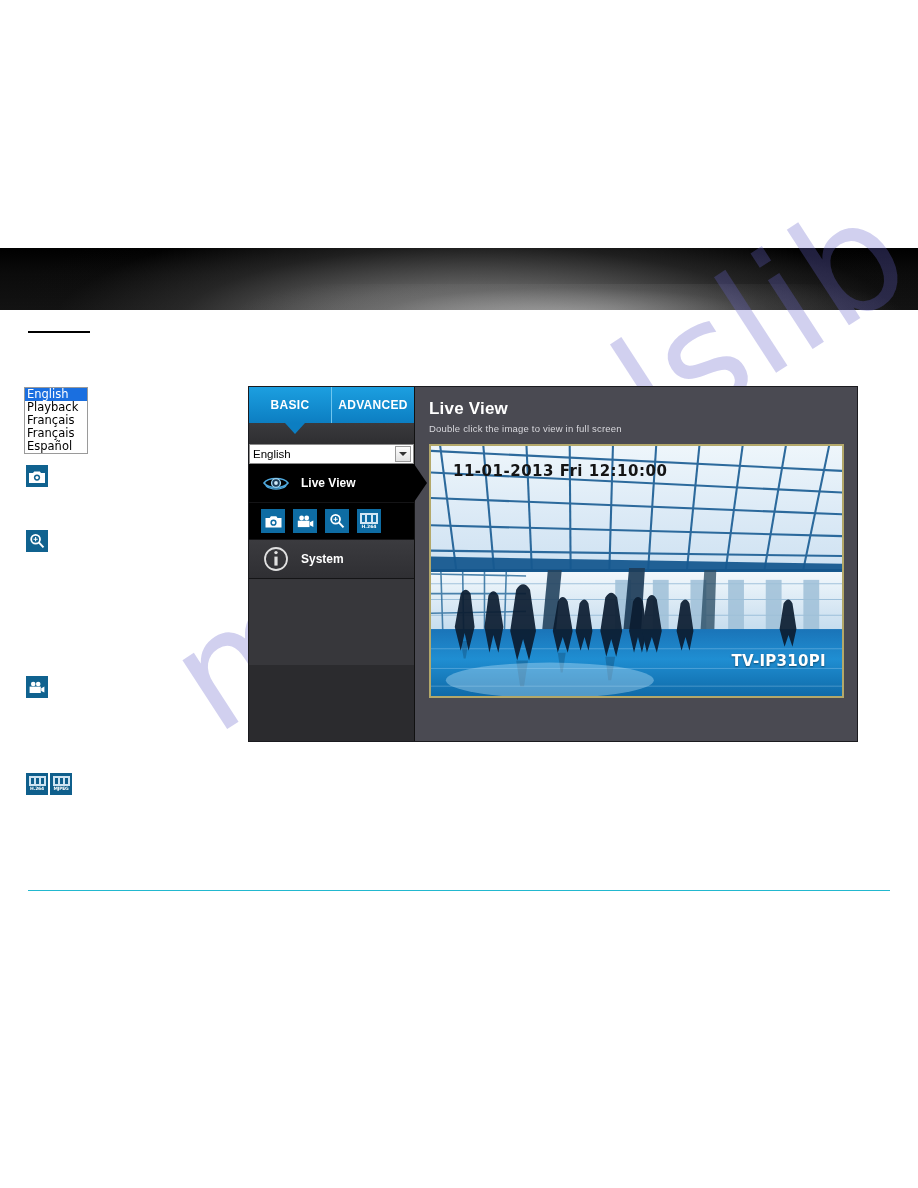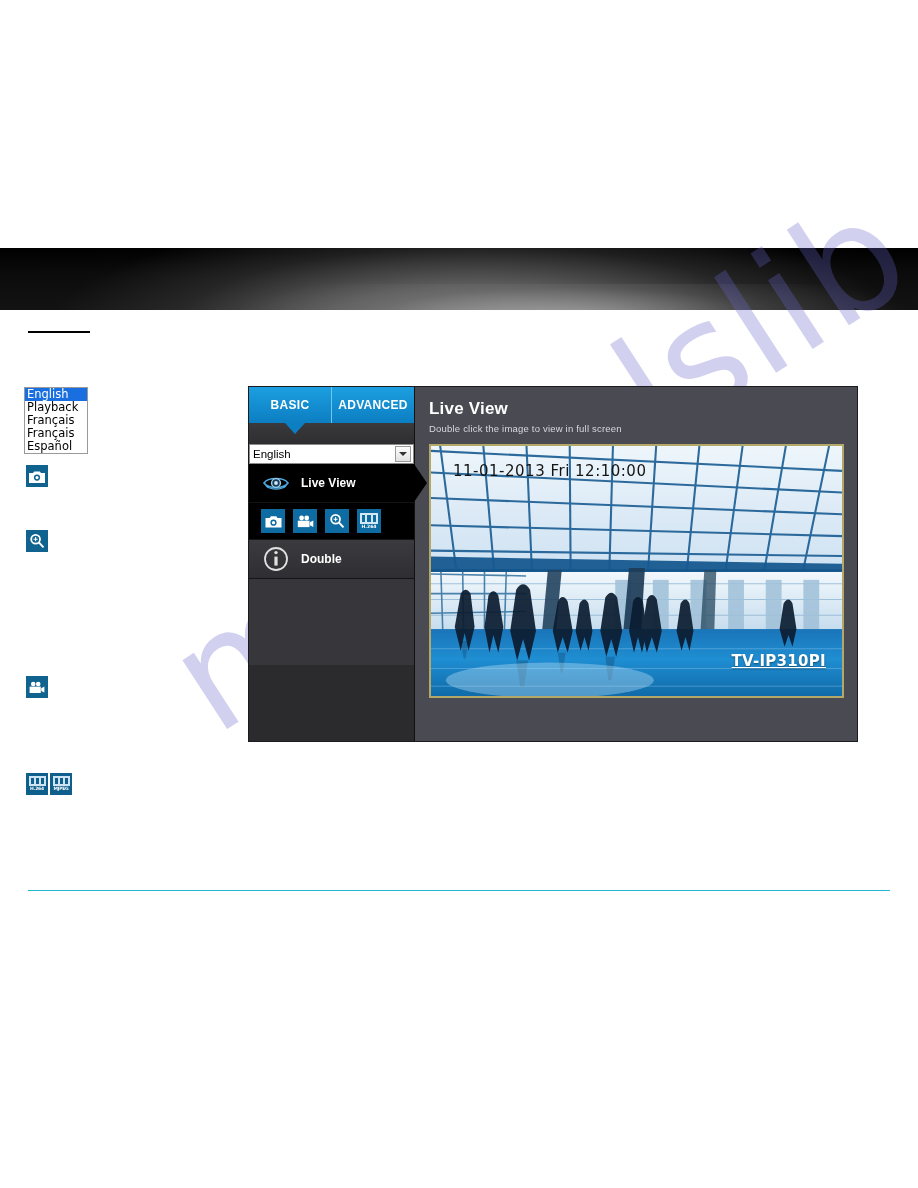--- a/index.html
+++ b/index.html
@@ -372,35 +372,34 @@
   #video-scene {
     position: absolute;
     left: 0; top: 0;
     width: 100%; height: 100%;
   }
   #video-osd-time {
     position: absolute;
     left: 22px; top: 16px;
     font-family: "DejaVu Sans", sans-serif;
     font-size: 15px;
-    font-weight: normal;
+    font-weight: bold;
     color: #141414;
     letter-spacing: 0.5px;
     white-space: nowrap;
   }
   #video-osd-name {
     position: absolute;
     right: 16px; bottom: 26px;
     font-family: "DejaVu Sans", sans-serif;
     font-size: 15px;
     font-weight: bold;
     color: #ffffff;
     letter-spacing: 0.3px;
     text-shadow: 0 1px 2px rgba(0,0,0,0.45);
-    text-decoration: underline;
   }
 </style>
 </head>
 <body>
 
 <div id="header-banner">
   <div class="banner-sweep"></div>
 </div>
 
 <div id="top-rule"></div>
@@ -513,21 +512,21 @@
 
 
     <div class="nav-item">
       <span class="nav-icon">
         <svg width="26" height="26" viewBox="0 0 26 26" aria-hidden="true">
           <circle cx="13" cy="13" r="11" fill="none" stroke="#e0e0e0" stroke-width="1.8"></circle>
           <circle cx="13" cy="6.6" r="1.7" fill="#e0e0e0"></circle>
           <path d="M11.4 10.6h3.2v9h-3.2z" fill="#e0e0e0"></path>
         </svg>
       </span>
-      <span class="nav-label">Double</span>
+      <span class="nav-label">System</span>
     </div>
 
     <div id="sidebar-filler"></div>
   </div>
 
   <div id="ui-content">
     <h1 id="content-title">Live View</h1>
     <p id="content-subtitle">Double click the image to view in full screen</p>
 
     <div id="video-frame">

